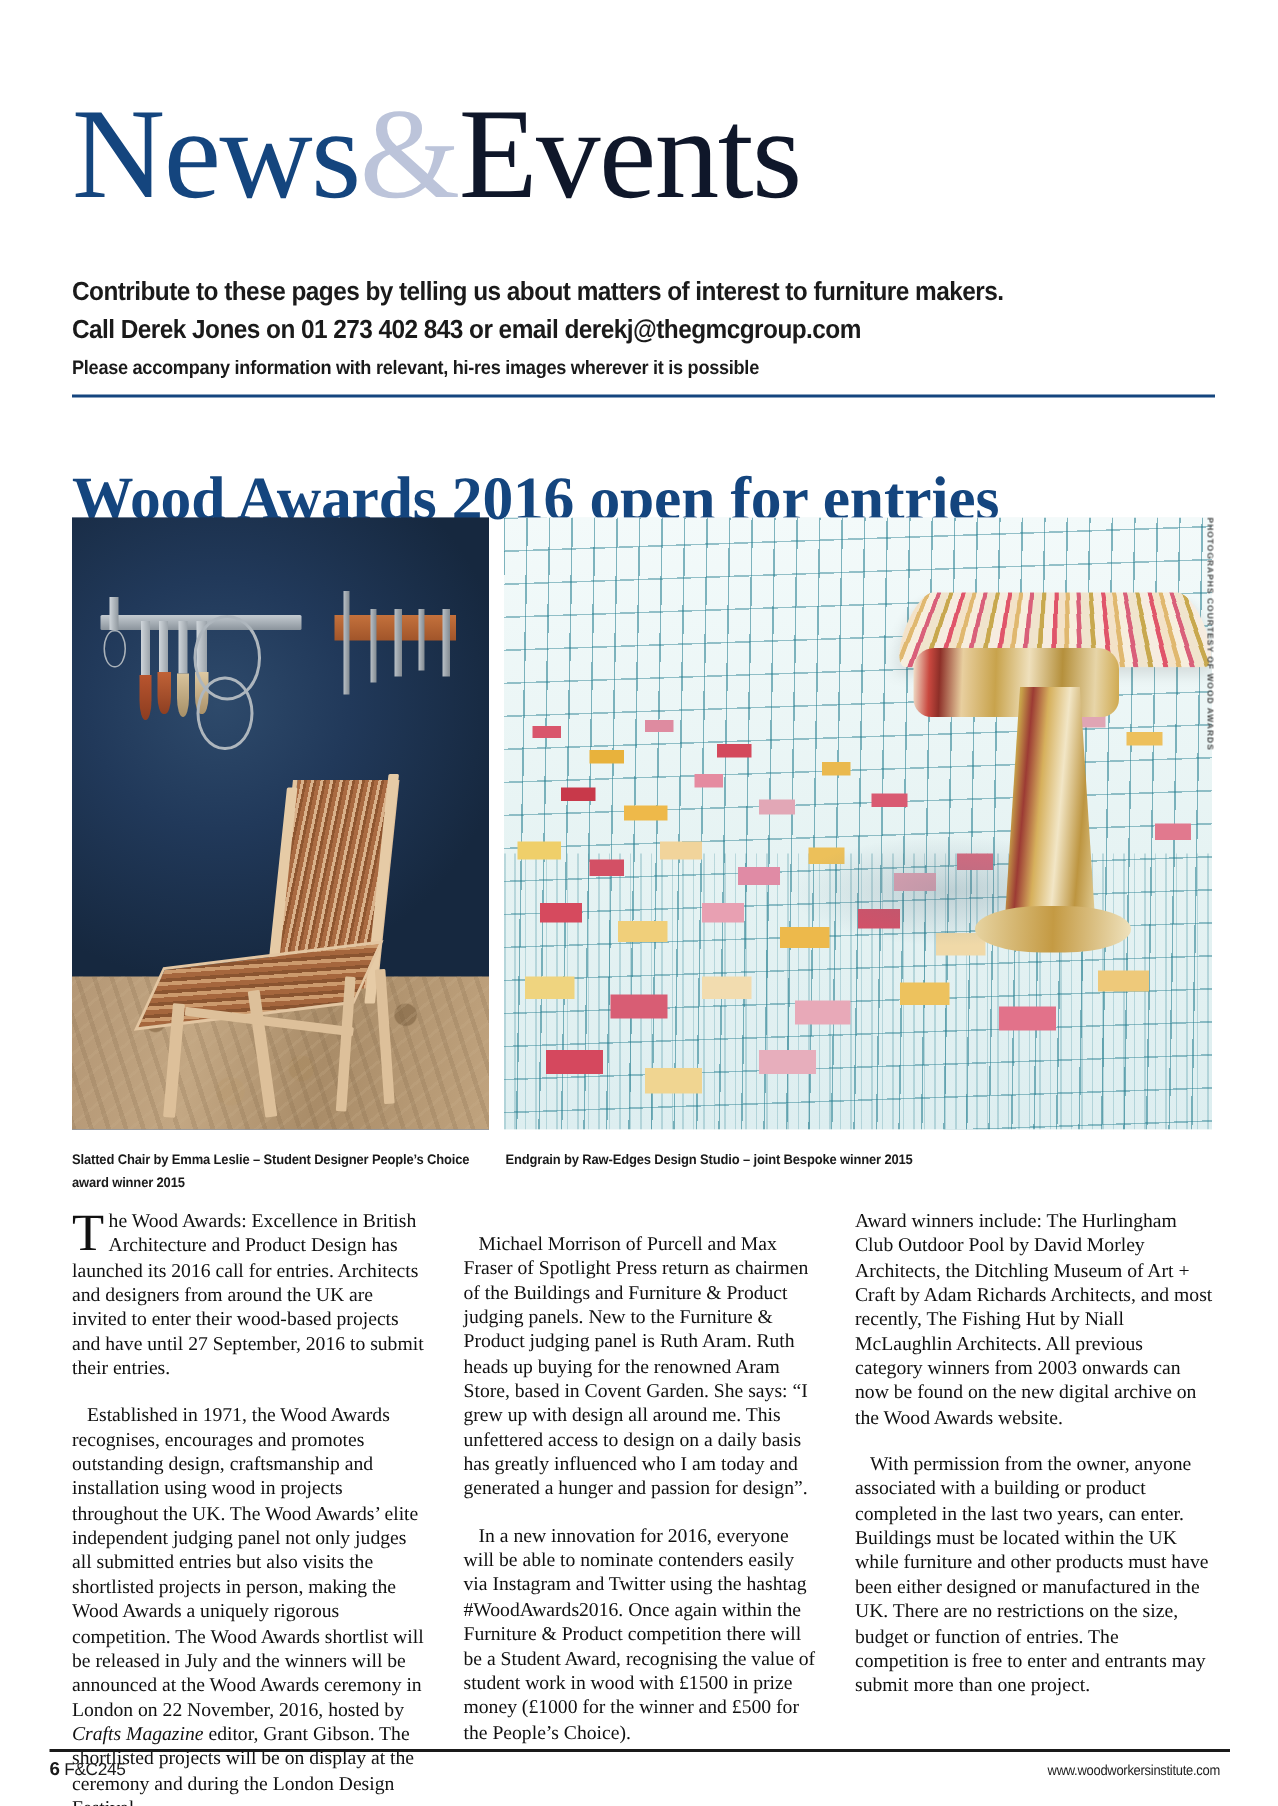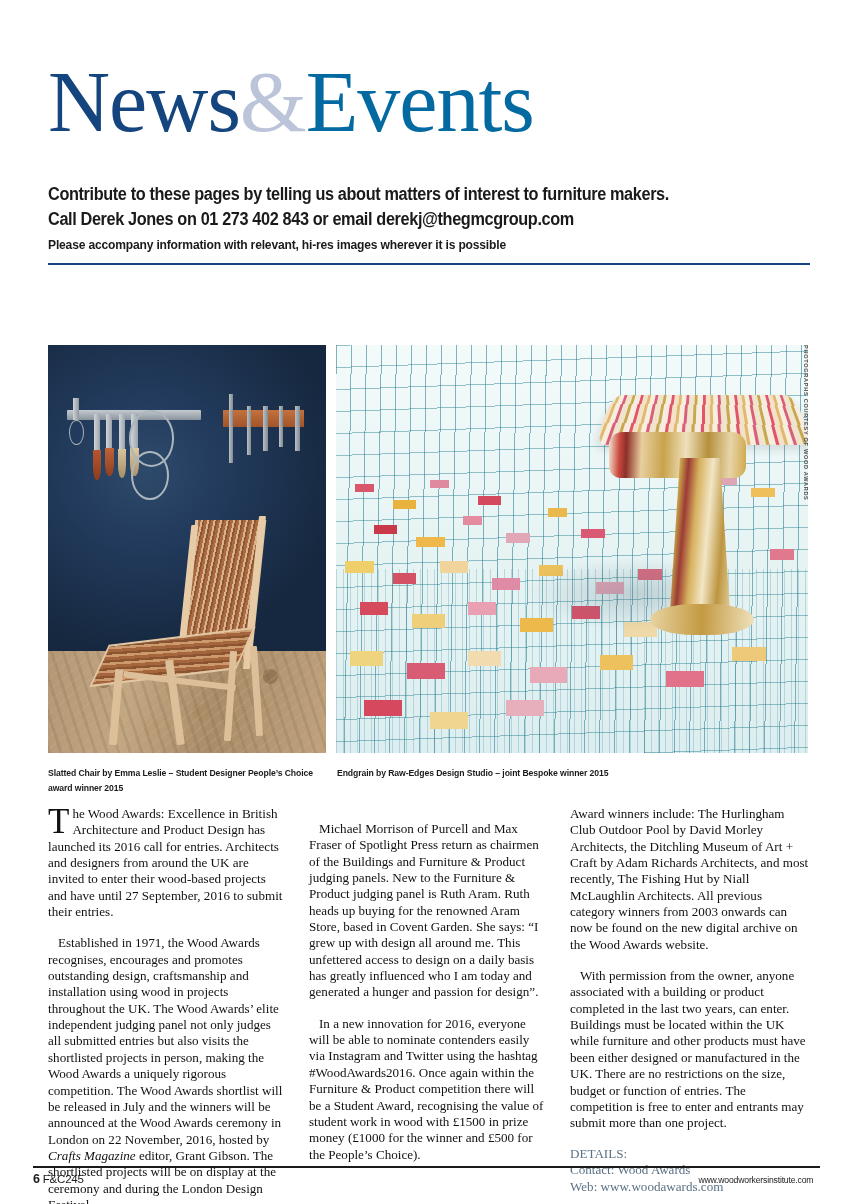--- a/index.html
+++ b/index.html
@@ -25,21 +25,21 @@
   }
   .masthead-title {
     font-family: "Liberation Serif", serif;
     font-size: 86px;
     line-height: 0.95;
     letter-spacing: -1px;
     white-space: nowrap;
   }
   .mh-news { color: #14457e; }
   .mh-amp  { color: #bcc4da; }
-  .mh-events { color: #0369a1; text-align: right; }
+  .mh-events { color: #0f172a; text-align: right; }
 
   
   .standfirst {
     position: absolute;
     left: 48px;
     top: 182px;
     width: 762px;
     font-family: "Liberation Sans", sans-serif;
     color: #1a1a1a;
   }
@@ -328,20 +328,21 @@
   </div>
 
   <div class="standfirst">
     <div class="sf-line1">Contribute to these pages by telling us about matters of interest to furniture makers.</div>
     <div class="sf-line2">Call Derek Jones on 01 273 402 843 or email derekj@thegmcgroup.com</div>
     <div class="sf-line3">Please accompany information with relevant, hi-res images wherever it is possible</div>
   </div>
 
   <div class="rule-top"></div>
 
+  <h1 class="headline">Wood Awards 2016 open for entries</h1>
 
   <div class="img-left">
     <div class="wall"></div>
 
     <div class="wall-rail r1"></div>
 
     <div class="wall-tool chisel" style="left:9%;  top:13%; height:14%;">
       <div class="blade" style="height:38%;background:linear-gradient(90deg,#cfd5da,#8f979e)"></div>
       <div class="handle" style="background:#9aa2a9;border-radius:50%;top:38%;height:40%;left:-60%;width:200%;border:1.5px solid #aab2b9;background:transparent"></div>
     </div>
@@ -451,25 +452,20 @@
     </div>
 
     <div class="col">
       <p class="indent">Michael Morrison of Purcell and Max Fraser of Spotlight Press return as chairmen of the Buildings and Furniture &amp; Product judging panels. New to the Furniture &amp; Product judging panel is Ruth Aram. Ruth heads up buying for the renowned Aram Store, based in Covent Garden. She says: “I grew up with design all around me. This unfettered access to design on a daily basis has greatly influenced who I am today and generated a hunger and passion for design”.</p>
       <p class="indent">In a new innovation for 2016, everyone will be able to nominate contenders easily via Instagram and Twitter using the hashtag #WoodAwards2016. Once again within the Furniture &amp; Product competition there will be a Student Award, recognising the value of student work in wood with £1500 in prize money (£1000 for the winner and £500 for the People’s Choice).</p>
     </div>
 
     <div class="col">
       <p>Award winners include: The Hurlingham Club Outdoor Pool by David Morley Architects, the Ditchling Museum of Art + Craft by Adam Richards Architects, and most recently, The Fishing Hut by Niall McLaughlin Architects. All previous category winners from 2003 onwards can now be found on the new digital archive on the Wood Awards website.</p>
       <p class="indent">With permission from the owner, anyone associated with a building or product completed in the last two years, can enter. Buildings must be located within the UK while furniture and other products must have been either designed or manufactured in the UK. There are no restrictions on the size, budget or function of entries. The competition is free to enter and entrants may submit more than one project.</p>
-      <div class="details">
-        <div>DETAILS:</div>
-        <div><span class="lbl">Contact:</span><span> Wood Awards</span></div>
-        <div><span class="lbl">Web:</span><span> www.woodawards.com</span></div>
-      </div>
     </div>
 
   </div>
 
   <div class="rule-footer"></div>
   <div class="footer">
     <div class="footer-left"><b>6</b>&nbsp;<span>F&amp;C245</span></div>
     <div class="footer-right">www.woodworkersinstitute.com</div>
   </div>
 

